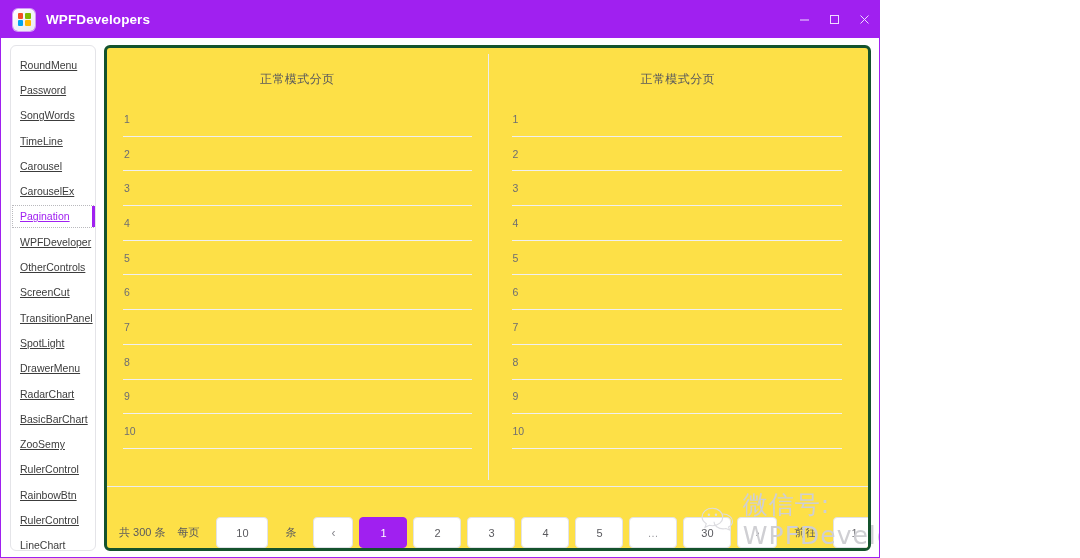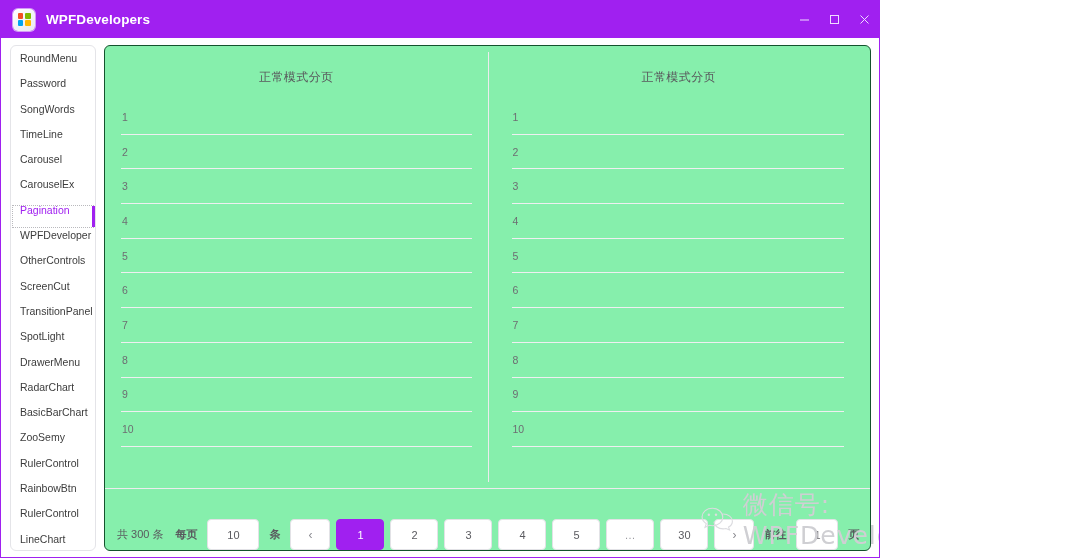--- a/index.html
+++ b/index.html
@@ -87,45 +87,47 @@
     border: 1px solid #e4e4e8;
     border-radius: 6px;
     position: relative;
     overflow: hidden;
     flex-shrink: 0;
     padding-top: 6px;
   }
   .nav-item {
     height: 25.3px;
     display: flex;
+    align-items: center;
     padding-left: 9px;
     font-size: 10.5px;
     color: #3c3c3c;
     position: relative;
     white-space: nowrap;
+    text-decoration: underline;
   }
   .nav-item.selected {
     color: #a020f0;
     outline: 1px dotted #b9b9bd;
     outline-offset: -2px;
   }
   .nav-item.selected::after {
     content: "";
     position: absolute;
     right: 0; top: 2px; bottom: 2px;
     width: 3px;
     background: #a020f0;
   }
 
   
   .main {
     flex: 1;
-    border: 1px solid #14532d;
+    border: 3px solid #14532d;
     border-radius: 6px;
-    background: #86efac;
+    background: #fde047;
     position: relative;
     display: flex;
     flex-direction: column;
     overflow: hidden;
   }
   .panes {
     flex: 1;
     display: flex;
     padding: 0;
     position: relative;
@@ -177,21 +179,21 @@
   .pager {
     display: flex;
     align-items: center;
     gap: 0px;
     font-size: 11px;
     color: #59595e;
     white-space: nowrap;
   }
   .pager-left { padding-left: 12px; }
   .pager-right { padding-left: 16px; }
-  .lbl { font-size: 11px; color: #59595e; margin: 0 7px; font-weight: bold; }
+  .lbl { font-size: 11px; color: #59595e; margin: 0 14px; }
   .lbl.first { margin-left: 0; }
   .total { font-size: 11px; color: #59595e; margin-right: 12px; }
 
   .pg-box {
     min-width: 48px;
     height: 31px;
     border: 1px solid #e2e2e6;
     border-radius: 4px;
     background: #ffffff;
     display: flex;

